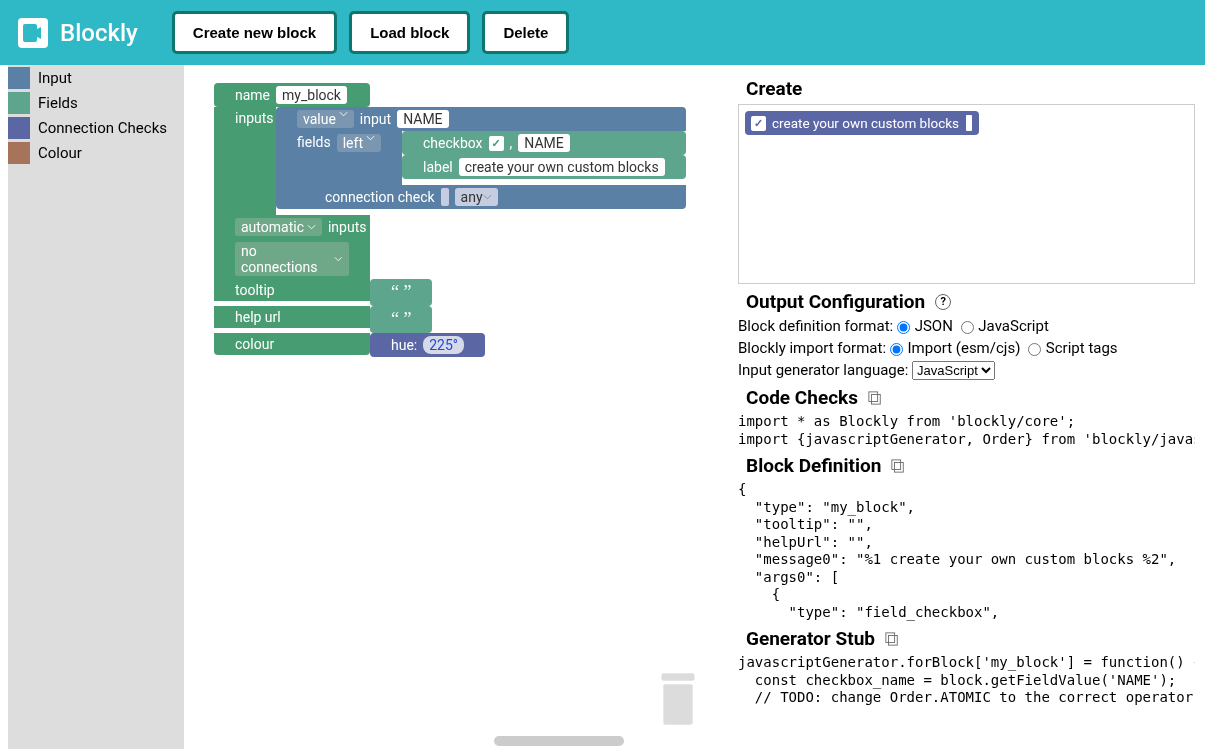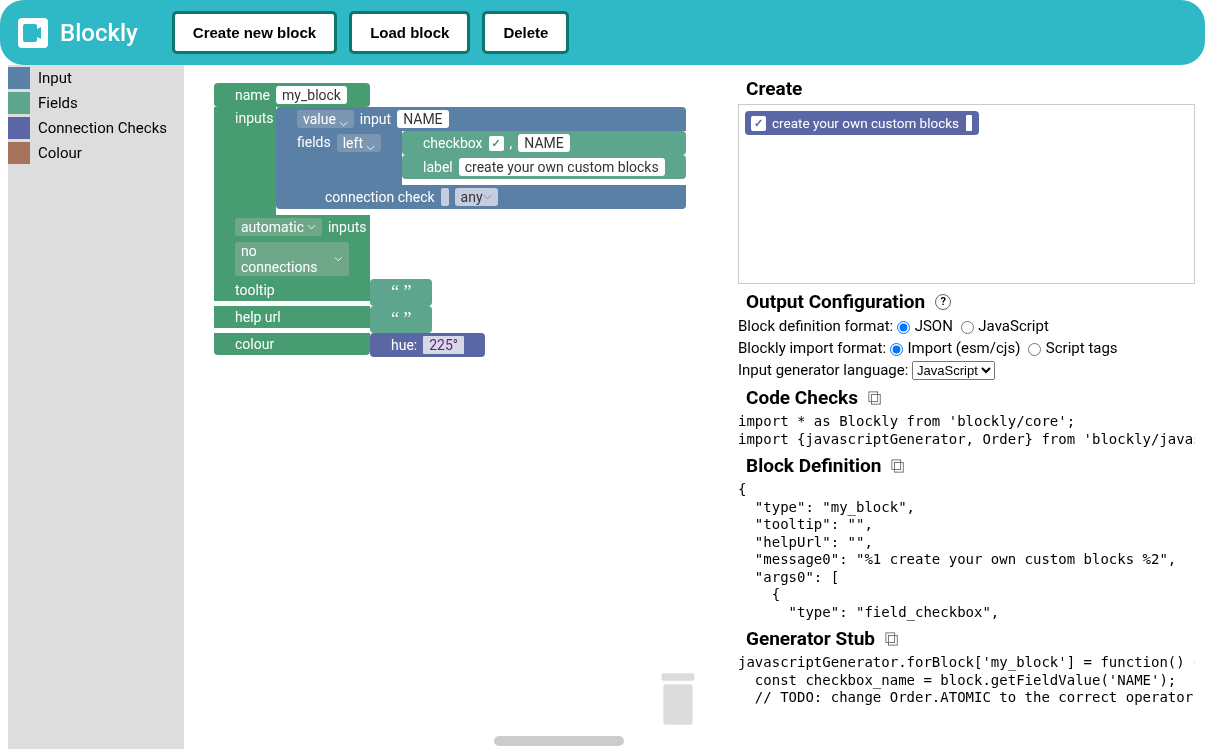--- a/index.html
+++ b/index.html
@@ -1,18 +1,18 @@
 <!DOCTYPE html>
 <html><head>
 <meta charset="utf-8">
 <style>
 * { box-sizing: border-box; margin: 0; padding: 0; }
 body { font-family: -apple-system, BlinkMacSystemFont, "Segoe UI", Roboto, sans-serif; background: #fff; width: 1205px; height: 749px; overflow: hidden; }
 
-.header { background: #2fb8c5; height: 65px; display: flex; align-items: center; padding: 1px 18px; gap: 12px; border-radius: 24px; }
+.header { background: #2fb8c5; height: 65px; display: flex; align-items: center; padding: 1px 18px; gap: 12px; }
 .logo-box { width: 30px; height: 30px; background: #fff; border-radius: 4px; display: flex; align-items: center; justify-content: center; }
 .logo-box svg { width: 20px; height: 22px; }
 .logo-text { color: #fff; font-size: 24px; font-weight: 500; margin-right: 22px; }
 .hdr-btn { background: #fff; border: 3px solid #0f766e; border-radius: 5px; padding: 10px 18px; font-size: 15px; font-weight: 600; cursor: pointer; }
 
 .main { display: flex; height: calc(749px - 65px); }
 .left-col { width: 728px; position: relative; display: flex; }
 .toolbox { width: 184px; background: #ddd; border-left: 8px solid #fff; }
 .tool-item { display: flex; align-items: center; height: 25px; font-size: 15px; cursor: pointer; }
 .tool-swatch { width: 22px; height: 22px; margin-right: 8px; }
@@ -20,22 +20,22 @@
 
 
 .block-root { position: absolute; top: 18px; left: 30px; font-size: 14px; color: #fff; }
 .blk { border-radius: 4px; padding: 3px 21px; display: flex; align-items: center; gap: 6px; }
 .green { background: #489c71; }
 .blue { background: #5b80a5; }
 .teal { background: #5da58c; }
 .purple { background: #5b67a5; }
 .pill { background: #fff; color: #333; border-radius: 3px; padding: 1px 6px; display: inline-flex; align-items: center; }
 .pill-drop { background: #6fa888; color: #fff; padding: 1px 6px; border-radius: 3px; display: inline-flex; align-items: center; gap: 3px; }
-.blue-drop { background: #7b96b0; color: #fff; padding: 1px 6px; border-radius: 3px; display: inline-flex; align-items: flex-end; gap: 3px; }
-.hue-pill { background: #d5d9e8; color: #701a75; padding: 1px 6px; border-radius: 1px; }
+.blue-drop { background: #7b96b0; color: #fff; padding: 1px 6px; border-radius: 3px; display: inline-flex; align-items: flex-start; gap: 3px; }
+.hue-pill { background: #d5d9e8; color: #1d4ed8; padding: 1px 6px; border-radius: 8px; }
 svg.chevron { width: 9px; height: 6px; }
 .checkbox-icon { width: 15px; height: 15px; background: #fff; border-radius: 2px; display: inline-flex; align-items: center; justify-content: center; color: #489c71; font-size: 11px; font-weight: bold; }
 .row { display: flex; align-items: flex-start; }
 .quot { font-size: 18px; font-family: Georgia, serif; }
 
 .trash { position: absolute; right: 28px; bottom: 20px; opacity: 0.35; }
 .trash svg { width: 44px; height: 52px; fill: #9e9e9e; }
 
 .scroll-x { position: absolute; bottom: 3px; left: 310px; width: 130px; height: 10px; background: #ccc; border-radius: 5px; }
 

